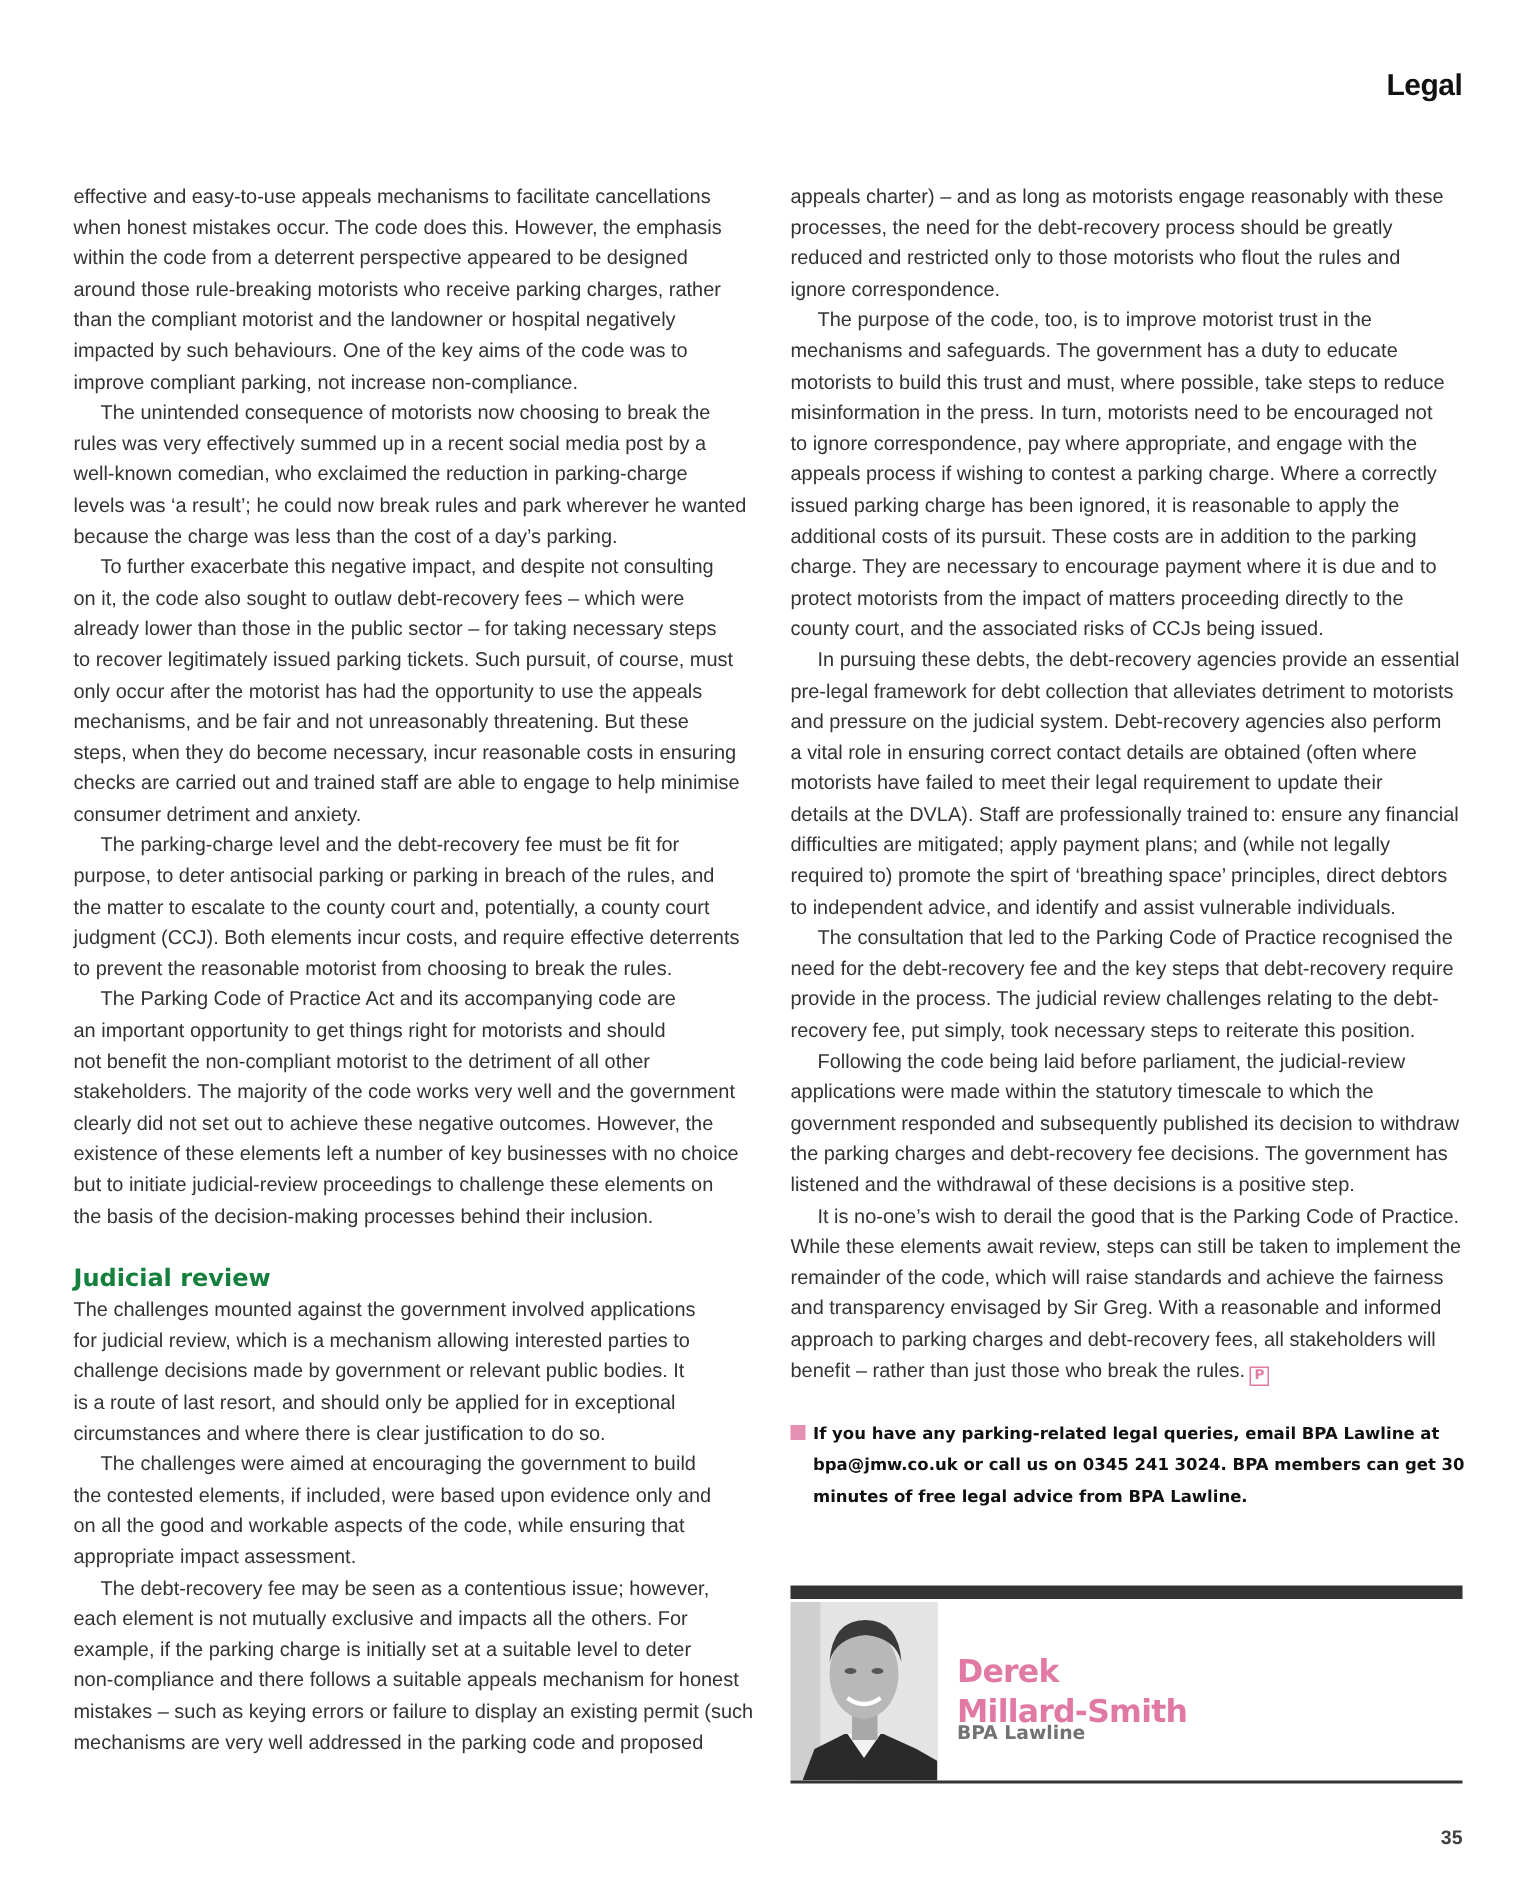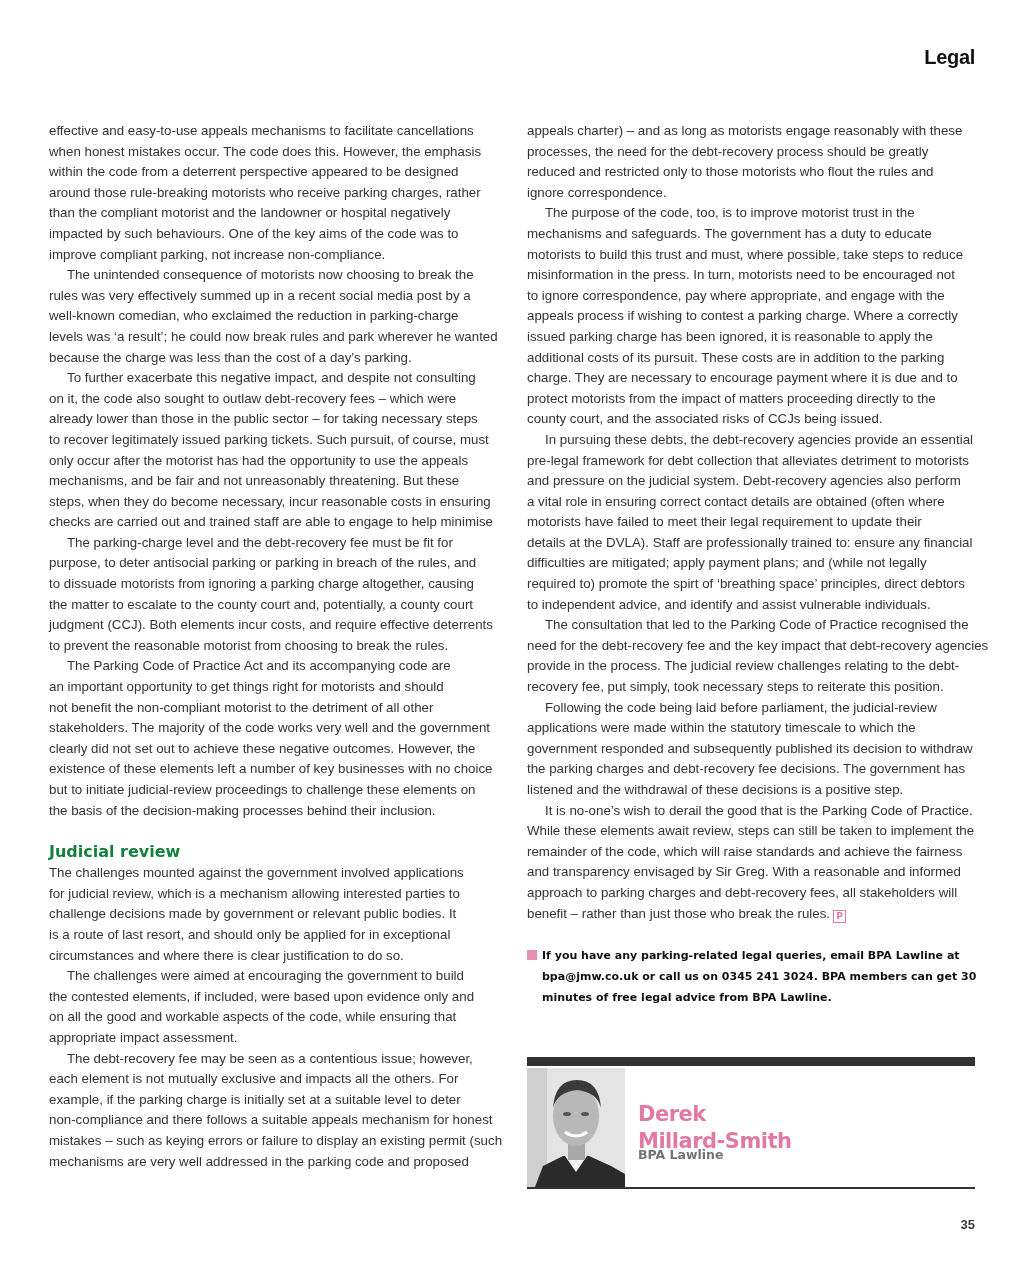--- a/index.html
+++ b/index.html
@@ -88,25 +88,25 @@
       </p>
       <p class="indent" style="text-indent: 0px;">
         <span class="line" style="padding-left: 18px;">To further exacerbate this negative impact, and despite not consulting</span>
         <span class="line">on it, the code also sought to outlaw debt-recovery fees – which were</span>
         <span class="line">already lower than those in the public sector – for taking necessary steps</span>
         <span class="line">to recover legitimately issued parking tickets. Such pursuit, of course, must</span>
         <span class="line">only occur after the motorist has had the opportunity to use the appeals</span>
         <span class="line">mechanisms, and be fair and not unreasonably threatening. But these</span>
         <span class="line">steps, when they do become necessary, incur reasonable costs in ensuring</span>
         <span class="line">checks are carried out and trained staff are able to engage to help minimise</span>
+        <span class="line">consumer detriment and anxiety.</span>
       </p>
       <p class="indent" style="text-indent: 0px;">
         <span class="line" style="padding-left: 18px;">The parking-charge level and the debt-recovery fee must be fit for</span>
         <span class="line">purpose, to deter antisocial parking or parking in breach of the rules, and</span>
-        <span class="line">to dissuade motorists from ignoring a parking charge altogether, causing</span>
         <span class="line">the matter to escalate to the county court and, potentially, a county court</span>
         <span class="line">judgment (CCJ). Both elements incur costs, and require effective deterrents</span>
         <span class="line">to prevent the reasonable motorist from choosing to break the rules.</span>
       </p>
       <p class="indent" style="text-indent: 0px;">
         <span class="line" style="padding-left: 18px;">The Parking Code of Practice Act and its accompanying code are</span>
         <span class="line">an important opportunity to get things right for motorists and should</span>
         <span class="line">not benefit the non-compliant motorist to the detriment of all other</span>
         <span class="line">stakeholders. The majority of the code works very well and the government</span>
         <span class="line">clearly did not set out to achieve these negative outcomes. However, the</span>
@@ -163,21 +163,21 @@
         <span class="line">and pressure on the judicial system. Debt-recovery agencies also perform</span>
         <span class="line">a vital role in ensuring correct contact details are obtained (often where</span>
         <span class="line">motorists have failed to meet their legal requirement to update their</span>
         <span class="line">details at the DVLA). Staff are professionally trained to: ensure any financial</span>
         <span class="line">difficulties are mitigated; apply payment plans; and (while not legally</span>
         <span class="line">required to) promote the spirt of ‘breathing space’ principles, direct debtors</span>
         <span class="line">to independent advice, and identify and assist vulnerable individuals.</span>
       </p>
       <p class="indent" style="text-indent: 0px;">
         <span class="line" style="padding-left: 18px;">The consultation that led to the Parking Code of Practice recognised the</span>
-        <span class="line">need for the debt-recovery fee and the key impact that debt-recovery agencies</span>
+        <span class="line">need for the debt-recovery fee and the key steps that debt-recovery require</span>
         <span class="line">provide in the process. The judicial review challenges relating to the debt-</span>
         <span class="line">recovery fee, put simply, took necessary steps to reiterate this position.</span>
       </p>
       <p class="indent" style="text-indent: 0px;">
         <span class="line" style="padding-left: 18px;">Following the code being laid before parliament, the judicial-review</span>
         <span class="line">applications were made within the statutory timescale to which the</span>
         <span class="line">government responded and subsequently published its decision to withdraw</span>
         <span class="line">the parking charges and debt-recovery fee decisions. The government has</span>
         <span class="line">listened and the withdrawal of these decisions is a positive step.</span>
       </p>

